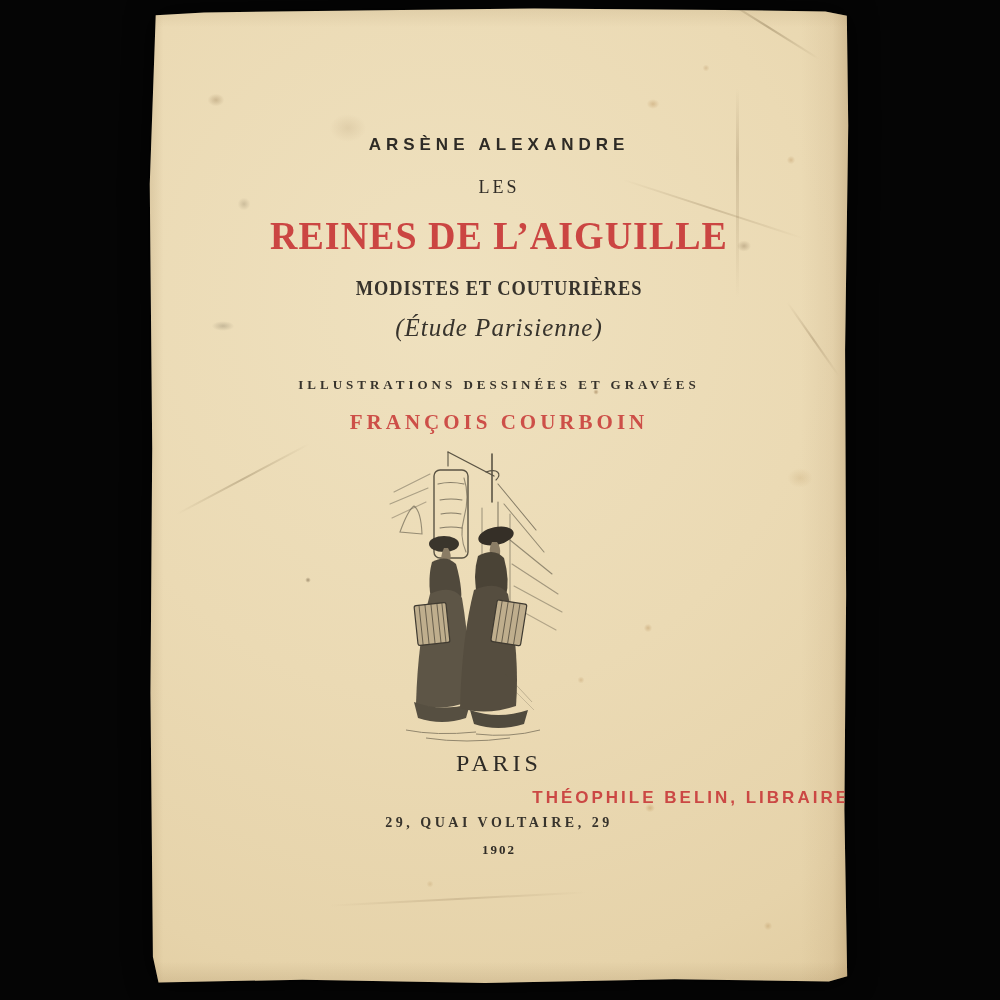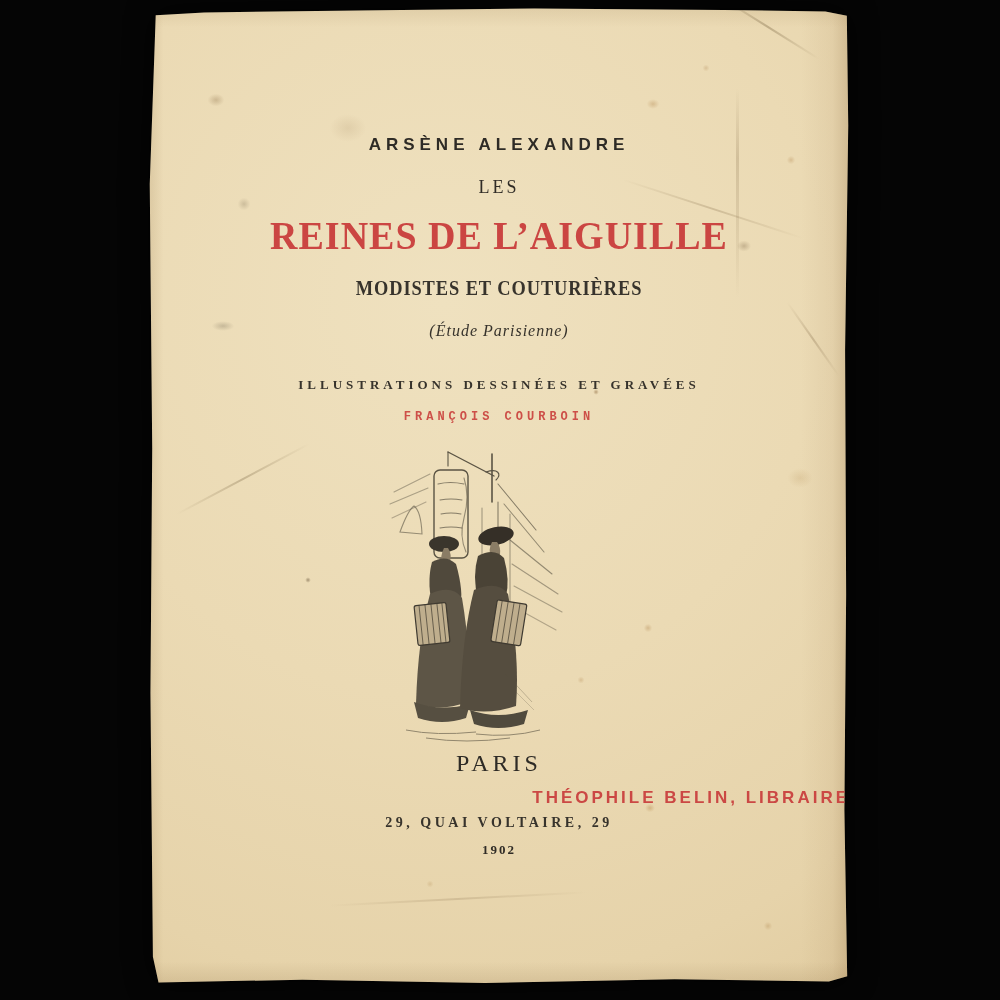--- a/index.html
+++ b/index.html
@@ -60,24 +60,24 @@
   .crease.c6{left:620px;top:330px;width:90px;height:2px;background:linear-gradient(90deg,transparent,rgba(120,95,60,.28),transparent);transform:rotate(55deg);}
 
   .tline{
     position:absolute;left:0;width:100%;
     text-align:center;white-space:nowrap;
   }
   .author{top:127px;font-family:"Liberation Sans",sans-serif;font-size:17px;font-weight:bold;letter-spacing:5px;color:#2e2b26;}
   .les{top:169px;font-size:18px;letter-spacing:3px;color:#302c26;}
   .title{top:203px;font-size:38px;font-weight:bold;letter-spacing:1px;color:#cb4542;transform:scaleY(1.08);transform-origin:top;}
   .subtitle{top:268px;font-size:20px;font-weight:bold;letter-spacing:1px;color:#37332c;transform:scale(0.92,1.08);transform-origin:top;}
-  .etude{top:306px;font-size:16px;font-style:italic;color:#37332c;letter-spacing:1px;margin-top:8px;}
+  .etude{top:306px;font-size:25px;font-style:italic;color:#37332c;letter-spacing:1px;}
   .illus{top:353px;font-size:13px;font-weight:bold;letter-spacing:4px;color:#37332c;margin-top:16px;}
   .par{top:381px;font-size:10px;font-weight:bold;letter-spacing:3px;color:#45403a;}
-  .courboin{top:402px;font-family:Liberation Mono, monospace;font-size:12px;font-weight:bold;letter-spacing:4px;color:#cd4f48;}
+  .courboin{top:402px;font-family:Liberation Serif, serif;font-size:21px;font-weight:bold;letter-spacing:4px;color:#cd4f48;}
   .paris{top:742px;font-size:24px;letter-spacing:4px;color:#2e2b26;}
   .publisher{top:780px;font-family:"Liberation Sans",sans-serif;font-size:17px;font-weight:bold;letter-spacing:3px;color:#cb4844;text-align:right;}
   .address{top:807px;font-size:14px;font-weight:bold;letter-spacing:3.5px;color:#37332c;}
   .year{top:834px;font-size:13px;letter-spacing:2px;color:#302c26;font-weight:bold;}
 
   .vignette{
     position:absolute;left:238px;top:436px;width:186px;height:300px;
   }
 </style>
 </head>

